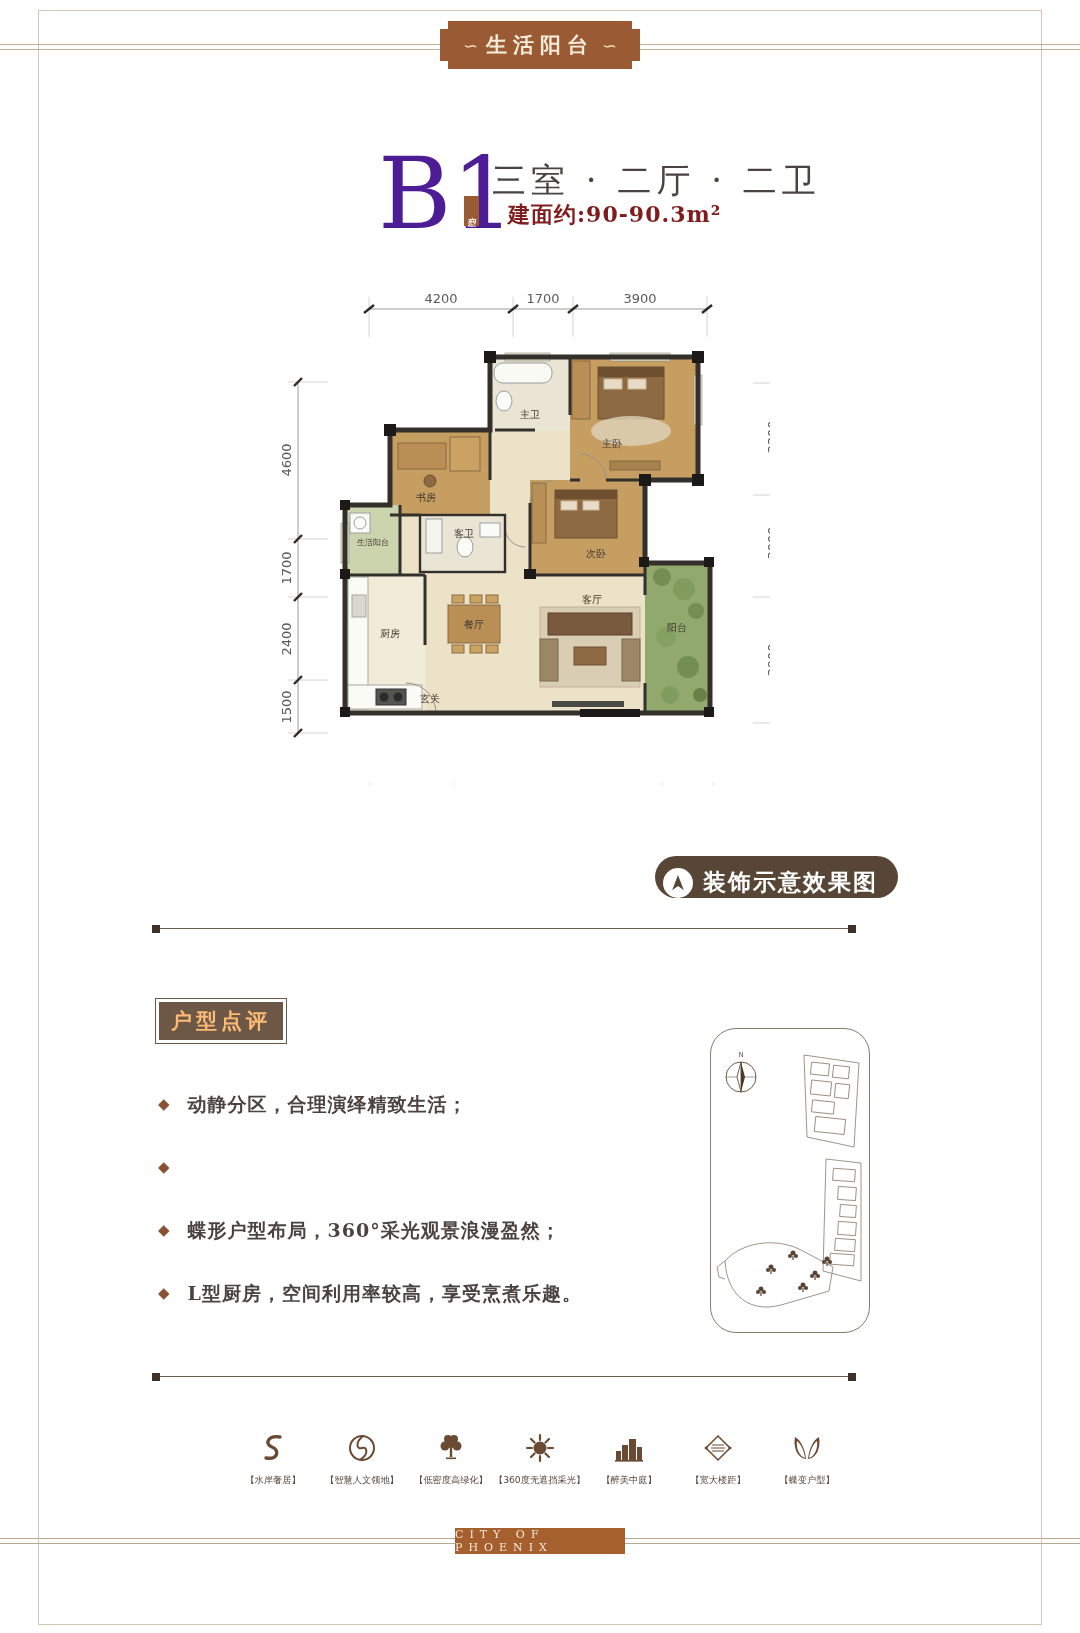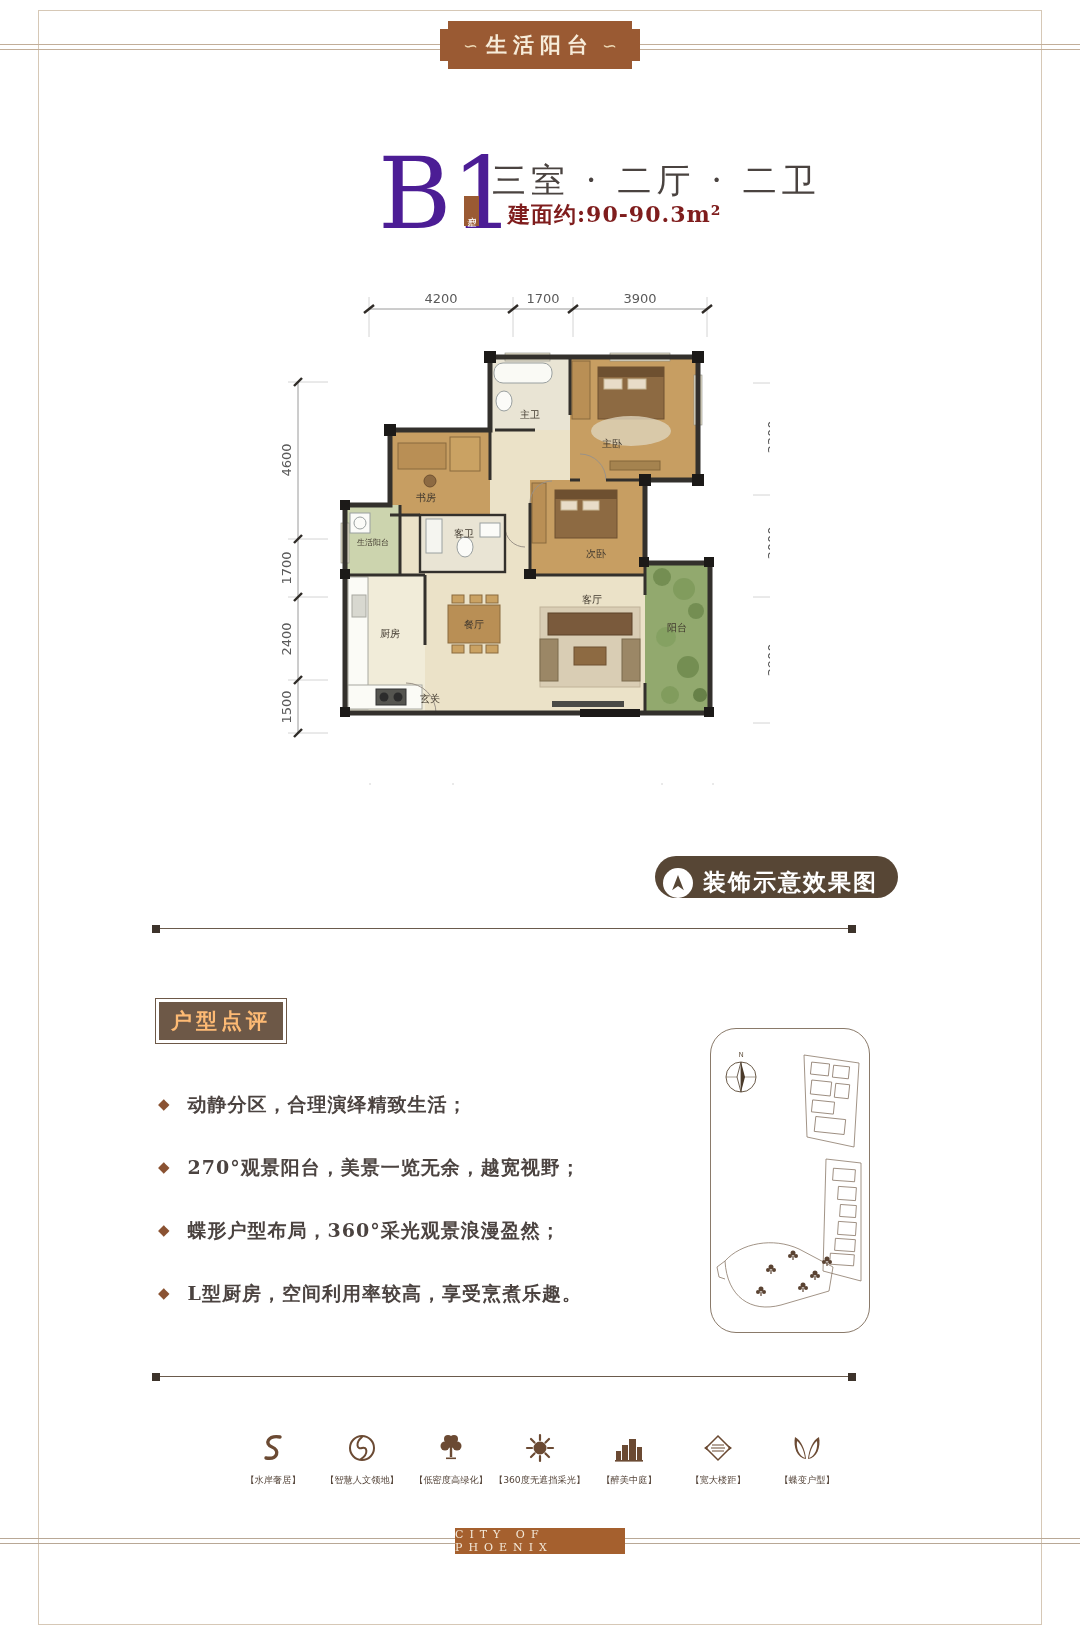--- a/index.html
+++ b/index.html
@@ -287,21 +287,20 @@
 
   <div class="review-title-outer">
     <div class="review-title">户型点评</div>
   </div>
   <div class="bullet" style="top:1092px;">
     <span class="diamond">◆</span>
     <span class="bullet-text">动静分区，合理演绎精致生活；</span>
   </div>
   <div class="bullet" style="top:1155px;">
     <span class="diamond">◆</span>
-    <span class="bullet-text">270°观景阳台，美景一览无余，越宽视野；</span>
   </div>
   <div class="bullet" style="top:1218px;">
     <span class="diamond">◆</span>
     <span class="bullet-text">蝶形户型布局，360°采光观景浪漫盈然；</span>
   </div>
   <div class="bullet" style="top:1281px;">
     <span class="diamond">◆</span>
     <span class="bullet-text">L型厨房，空间利用率较高，享受烹煮乐趣。</span>
   </div>
 

